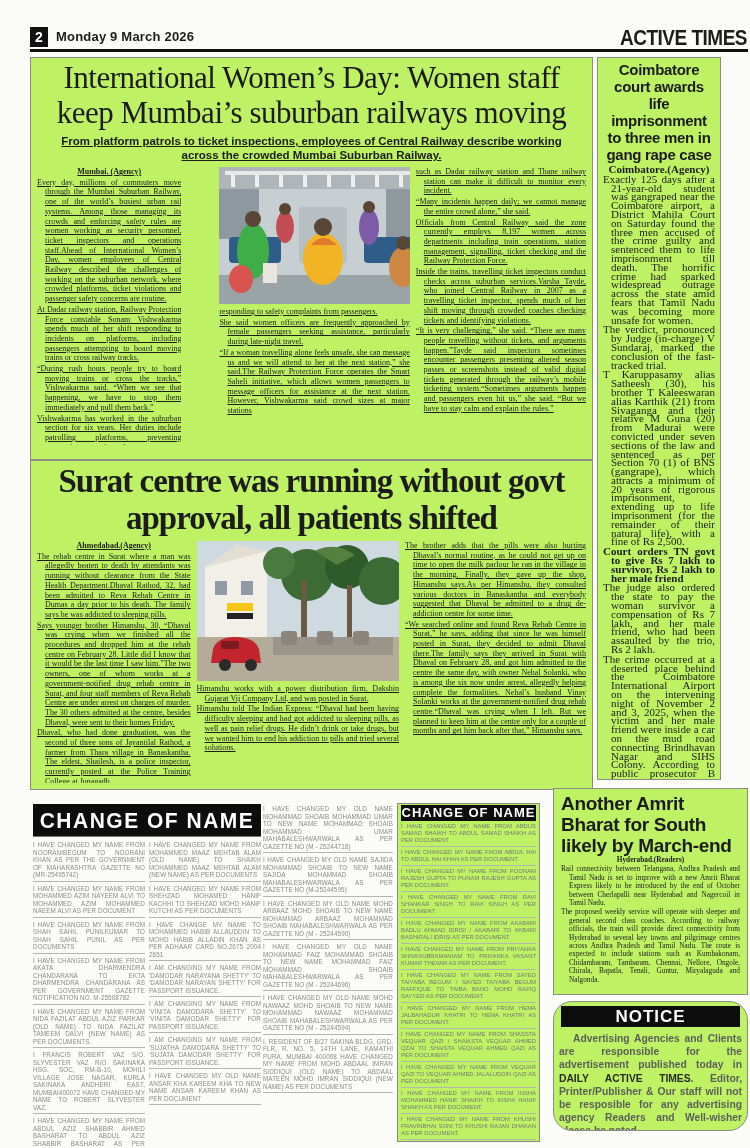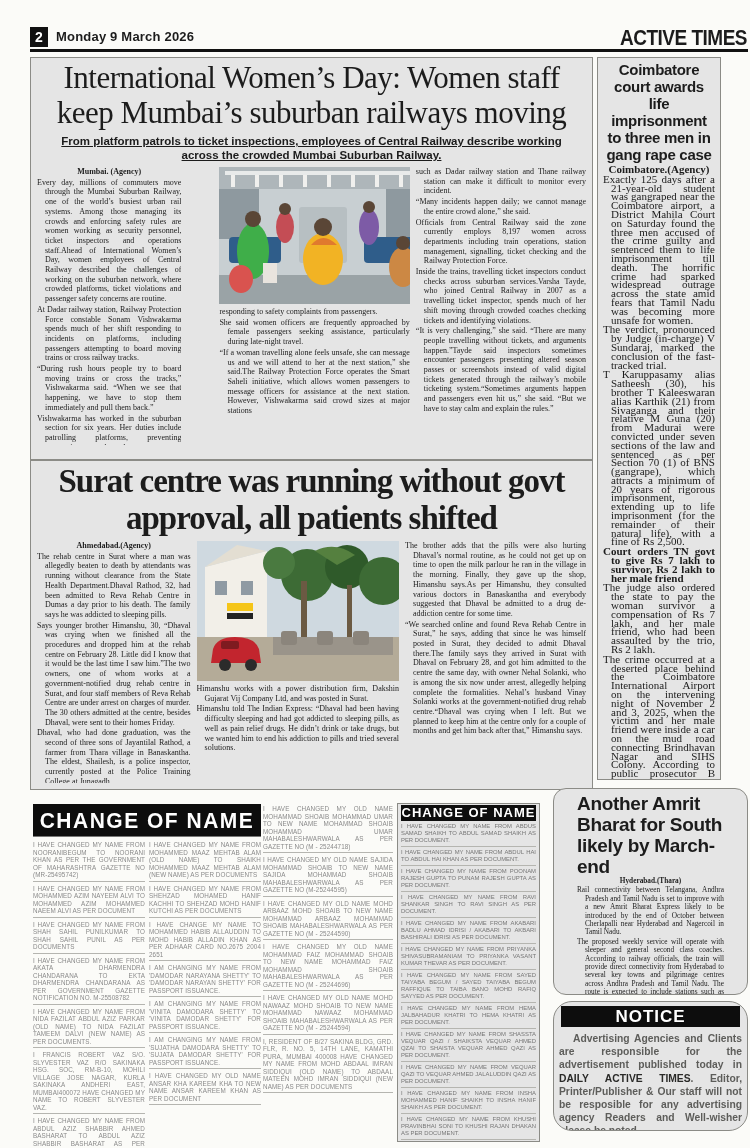--- a/index.html
+++ b/index.html
@@ -6,27 +6,27 @@
   .page{position:relative;width:750px;height:1148px;background:#fbfbf8;margin:0 auto;overflow:hidden;
         font-family:"Liberation Serif",serif;color:#1c1c1c;}
   
   .page-num{position:absolute;left:30px;top:27px;width:18px;height:20px;background:#111;color:#fff;
             font:700 14px/20px "Liberation Sans",sans-serif;text-align:center;}
   .issue-date{position:absolute;left:56px;top:29px;font:700 13px/16px "Liberation Sans",sans-serif;letter-spacing:.2px;}
   .masthead{position:absolute;right:3px;top:25px;font:700 19px/22px "Liberation Sans",sans-serif;
             letter-spacing:-.5px;transform:scaleY(1.15);transform-origin:top right;}
   .top-rule{position:absolute;left:30px;right:2px;top:49px;height:3px;background:#111;}
   
-  .nbox{position:absolute;border:1px solid #8b8b86;background:#e5e5e5;box-sizing:border-box;overflow:hidden;}
+  .nbox{position:absolute;border:1px solid #8b8b86;background:#bef264;box-sizing:border-box;overflow:hidden;}
   
   .a1{left:30px;top:57px;width:563px;height:403px;padding:2px 6px;}
   .a1-headline{font:500 31px/35px "Liberation Serif",serif;text-align:center;letter-spacing:-.5px;}
   .a1-subhead{font:700 11.5px/14px "Liberation Sans",sans-serif;text-align:center;text-decoration:underline;
               margin:4px 10px 5px;}
-  .cols{display:flex;gap:6px;}
+  .cols{display:flex;gap:6px;text-decoration:underline;}
   .bodytext{font:8px/9.7px "Liberation Serif",serif;text-align:justify;}
   .bodytext p{margin:0 0 1px;padding-left:8px;text-indent:-8px;}
   .dateline{font-weight:700;text-align:center;text-indent:0;padding-left:0 !important;text-indent:0 !important;}
   .a1 .c1{width:157px;height:278px;overflow:hidden;}
   .a1 .c2{width:207px;height:278px;overflow:hidden;margin-left:32px;}
   .a1 .c3{width:185px;height:278px;overflow:hidden;}
   .photo{display:block;margin-bottom:3px;}
   
   .a2{left:30px;top:460px;width:563px;height:330px;padding:2px 6px;}
   .a2-headline{font:700 33px/37px "Liberation Serif",serif;text-align:center;letter-spacing:-1px;}
@@ -46,21 +46,21 @@
   .cls-col .entry{border-bottom:1px solid #b5b5b0;padding-bottom:2px;margin-bottom:3px;letter-spacing:.1px;}
   .cls-c1{left:33px;top:841px;width:112px;height:307px;}
   .cls-c2{left:149px;top:841px;width:112px;height:307px;}
   .cls-c3{left:263px;top:805px;width:130px;height:343px;}
   .cls-right{left:397px;top:803px;width:143px;height:339px;padding:1px 3px 3px;}
   .cls-right-header{background:#0d0d0d;color:#fff;font:700 13px/16px "Liberation Sans",sans-serif;
                     text-align:center;letter-spacing:1px;margin-bottom:2px;}
   .cls-right .entry{font:5.9px/7px "Liberation Sans",sans-serif;color:#777;text-align:justify;
                     border-bottom:1px solid #b5b5b0;padding-bottom:2px;margin-bottom:2px;}
   
-  .a4{left:553px;top:788px;width:195px;height:207px;padding:4px 23px;border-radius:13px;}
+  .a4{left:553px;top:788px;width:195px;height:207px;padding:4px 7px;}
   .a4-headline{font:700 19px/21px "Liberation Sans",sans-serif;letter-spacing:-.3px;margin-bottom:3px;}
   .a4 .bodytext{font-size:7.3px;line-height:8.4px;}
   
   .a5{left:553px;top:1001px;width:195px;height:130px;padding:3px 5px;border-radius:19px;}
   .a5-header{background:#0d0d0d;color:#fff;font:700 17px/21px "Liberation Sans",sans-serif;text-align:center;
              letter-spacing:1px;margin:1px 2px 5px;}
   .a5-body{font:700 10.3px/13.2px "Liberation Sans",sans-serif;color:#5d5d5a;text-align:justify;text-indent:14px;}
 </style>
 </head>
 <body>
@@ -243,21 +243,21 @@
         <div class="entry">I HAVE CHANGED MY NAME FROM SHASSTA VEQUAR QAZI / SHAIKSTA VEQUAR AHMED QZAI TO SHAISTA VEQUAR AHMED QAZI AS PER DOCUMENT.</div>
         <div class="entry">I HAVE CHANGED MY NAME FROM VEQUAR QAZI TO VEQUAR AHMED JALALUDDIN QAZI AS PER DOCUMENT.</div>
         <div class="entry">I HAVE CHANGED MY NAME FROM INSHA MOHAMMED HANIF SHAIKH TO INSHA HANIF SHAIKH AS PER DOCUMENT.</div>
         <div class="entry">I HAVE CHANGED MY NAME FROM KHUSHI PRAVINBHAI SONI TO KHUSHI RAJAN DHAKAN AS PER DOCUMENT.</div>
       </div>
   </div>
 
   <section class="nbox a4">
     <h2 class="a4-headline" style="margin:0;">Another Amrit Bharat for South likely by March-end</h2>
     <div class="bodytext">
-      <p class="dateline">Hyderabad.(Thara)</p>
+      <p class="dateline">Hyderabad.(Readers)</p>
       <div>
           <p>Rail connectivity between Telangana, Andhra Pradesh and Tamil Nadu is set to improve with a new Amrit Bharat Express likely to be introduced by the end of October between Cherlapalli near Hyderabad and Nagercoil in Tamil Nadu.</p>
           <p>The proposed weekly service will operate with sleeper and general second class coaches. According to railway officials, the train will provide direct connectivity from Hyderabad to several key towns and pilgrimage centres across Andhra Pradesh and Tamil Nadu. The route is expected to include stations such as Kumbakonam, Chidambaram, Tambaram, Chennai, Nellore, Ongole, Chirala, Bapatla, Tenali, Guntur, Miryalaguda and Nalgonda.</p>
         </div>
     </div>
   </section>
 
   <section class="nbox a5">
     <div class="a5-header">NOTICE</div>
     <p class="a5-body" style="margin:0;"><span>Advertising Agencies and Clients are responsible for the advertisement published today in </span><span style="color:#2a2a28;">DAILY ACTIVE TIMES</span><span>. Editor, Printer/Publisher &amp; Our staff will not be resposible for any advertising agency Readers and Well-wisher please be noted.</span></p>

